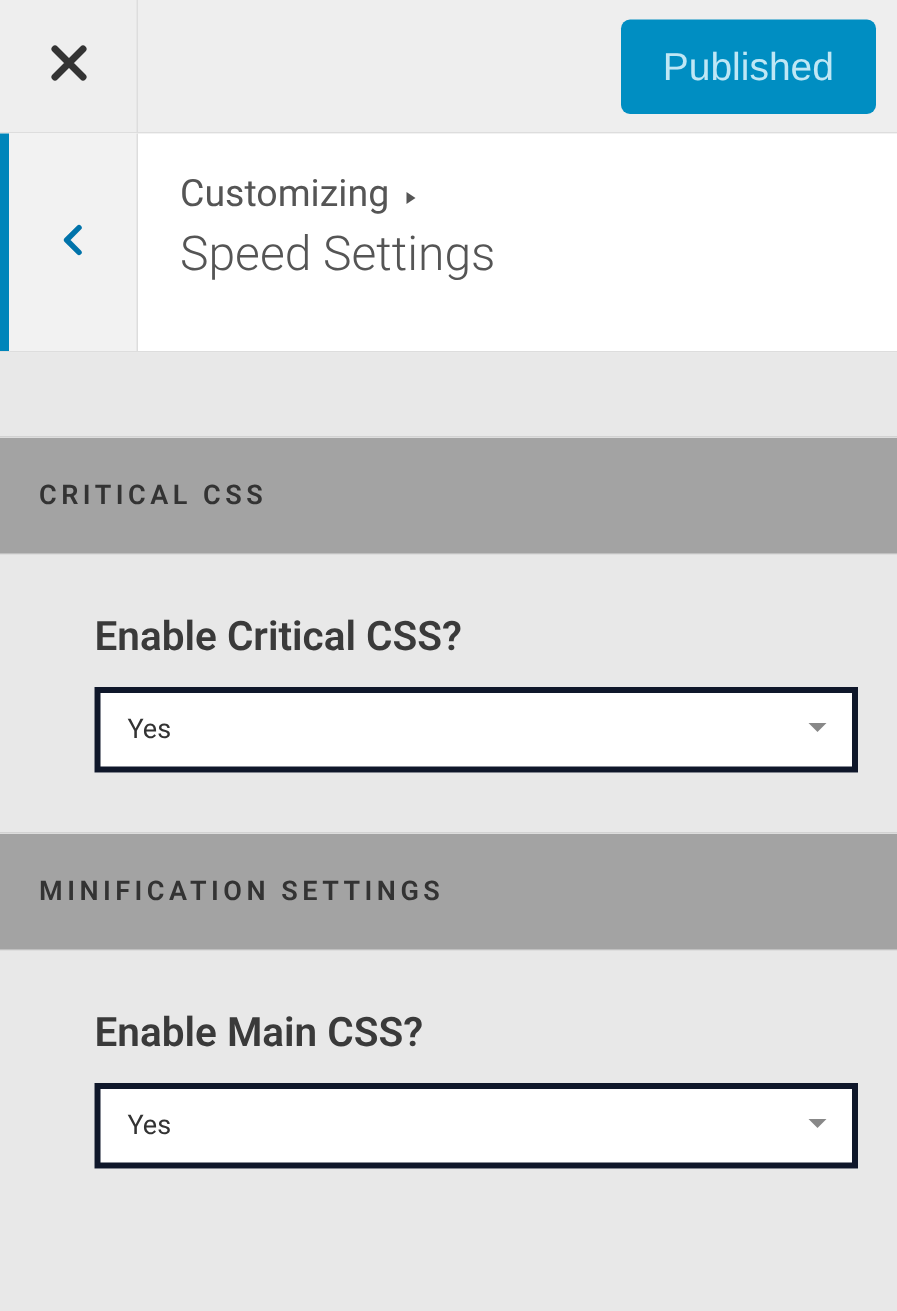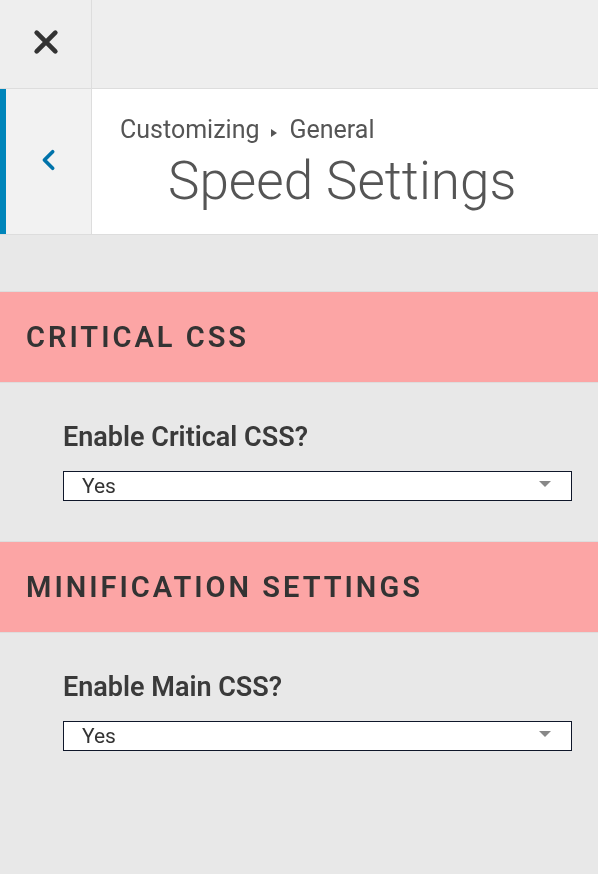--- a/index.html
+++ b/index.html
@@ -64,32 +64,31 @@
   .breadcrumb {
     font-size: 25px;
     color: #555;
     margin-bottom: 6px;
     display: flex;
     align-items: flex-start;
     gap: 10px;
   }
   .bc-sep svg { width: 10px; height: 10px; }
   .page-title {
-    font-size: 53px;
+    font-size: 32px;
     font-weight: 300;
     color: #555;
-    margin-left: 48px;
   }
   .spacer { height: 56px; }
   .section-header {
-    background: #fca5a5;
+    background: #a3a3a3;
     border-top: 1px solid #ddd;
     border-bottom: 1px solid #ddd;
     padding: 28px 26px;
-    font-size: 29px;
+    font-size: 18px;
     font-weight: 600;
     letter-spacing: 3px;
     color: #333;
   }
   .control-block {
     padding: 38px 26px 40px 26px;
     margin-left: 37px;
   }
   .control-label {
     font-size: 27px;
@@ -97,23 +96,23 @@
     color: #3a3a3a;
     margin-bottom: 18px;
   }
   .select-wrap {
     position: relative;
     width: 100%;
   }
   .select {
     width: 100%;
     background: #fff;
-    border: 1px solid #0f172a;
-    padding: 2px 18px;
-    font-size: 21px;
+    border: 4px solid #0f172a;
+    padding: 14px 18px;
+    font-size: 18px;
     color: #333;
     appearance: none;
     -webkit-appearance: none;
     cursor: pointer;
   }
   .select-caret {
     position: absolute;
     right: 18px;
     top: 50%;
     transform: translateY(-50%);
@@ -125,39 +124,39 @@
 <body>
 
 <div class="topbar">
   <div class="close-cell">
     <span>
       <svg viewBox="0 0 24 24">
           <path d="M4 4 L20 20 M20 4 L4 20" stroke="#333" stroke-width="4" stroke-linecap="round"></path>
         </svg>
     </span>
   </div>
+  <button class="publish-btn">Published</button>
 </div>
 
 <div class="titlebar">
   <div class="back-cell">
     <span>
       <svg viewBox="0 0 24 24">
           <path d="M16 3 L7 12 L16 21" stroke="#0073aa" stroke-width="4" fill="none" stroke-linecap="round" stroke-linejoin="round"></path>
         </svg>
     </span>
   </div>
   <div class="title-content">
     <div class="breadcrumb">
       <span>Customizing</span>
       <span class="bc-sep">
         <svg viewBox="0 0 10 10">
             <path d="M2 1 L8 5 L2 9 Z" fill="#555"></path>
           </svg>
       </span>
-      <span>General</span>
     </div>
     <div class="page-title">Speed Settings</div>
   </div>
 </div>
 
 <div class="spacer"></div>
 
 <div class="section-header">CRITICAL CSS</div>
 
 <div class="control-block">

